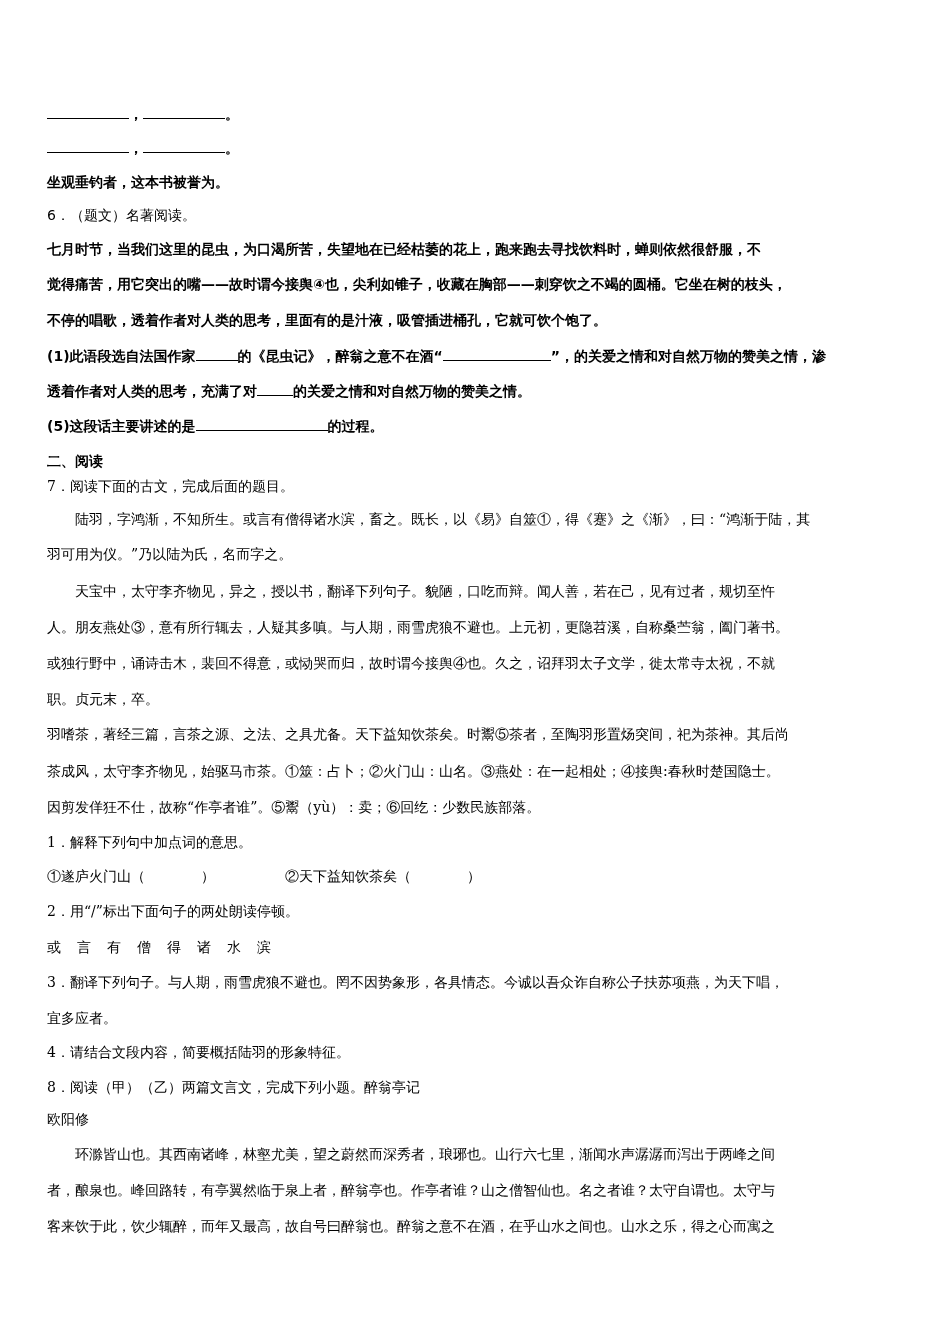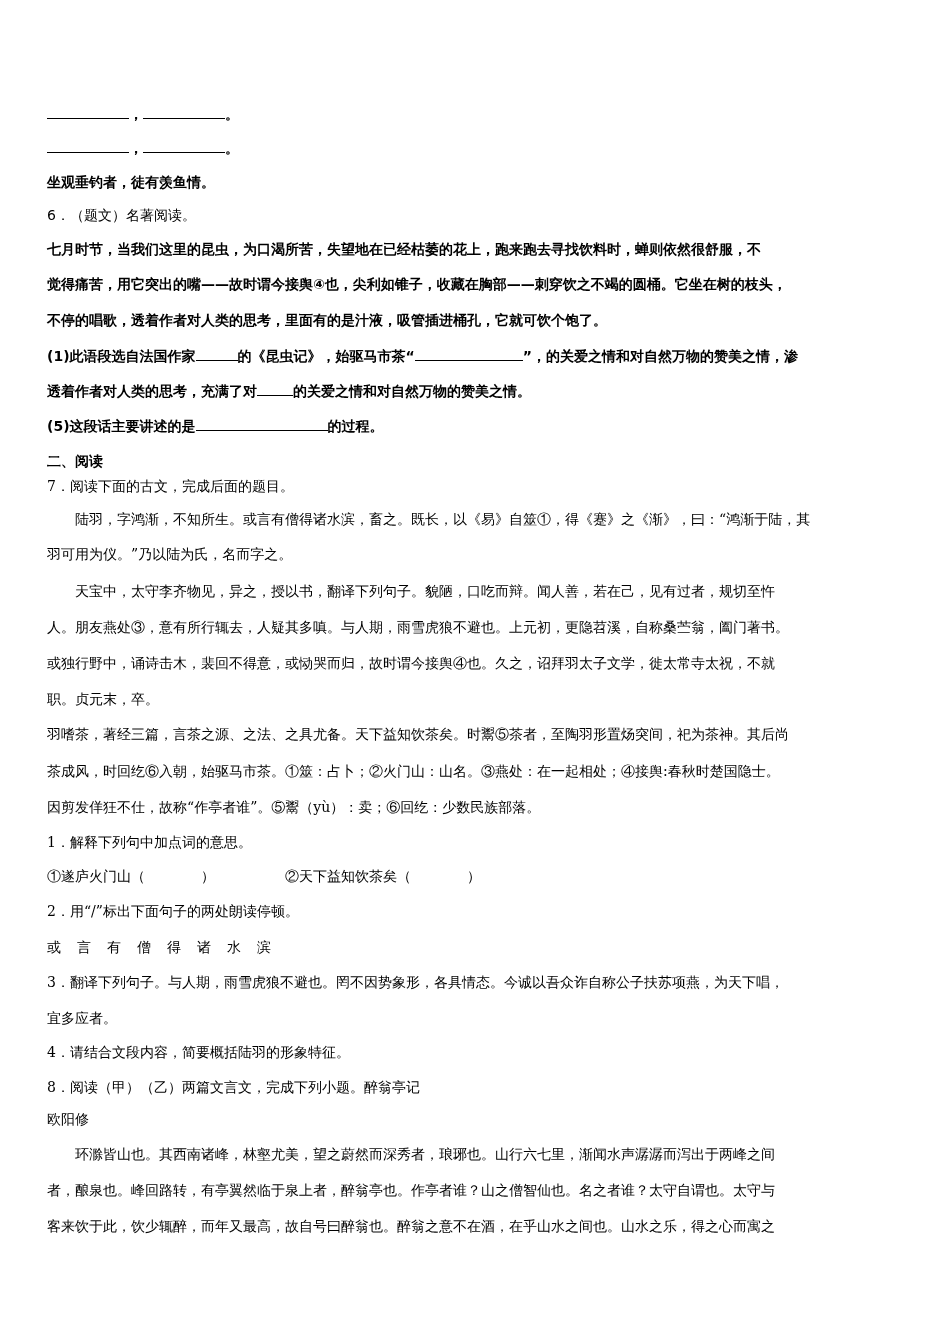--- a/index.html
+++ b/index.html
@@ -16,50 +16,50 @@
 <body>
 
 <div class="page">
 
   <div class="line b" style="top:4px">
     <span class="blank" style="width:82px"></span><span>，</span><span class="blank" style="width:82px"></span><span>。</span>
   </div>
   <div class="line b" style="top:38px">
     <span class="blank" style="width:82px"></span><span>，</span><span class="blank" style="width:82px"></span><span>。</span>
   </div>
-  <div class="line b" style="top:72px">坐观垂钓者，徒有羡鱼情。</div>
+  <div class="line b" style="top:72px">坐观垂钓者，这本书被誉为。</div>
 
   <div class="line" style="top:105px">6．（题文）名著阅读。</div>
   <div class="line b" style="top:139px">七月时节，当我们这里的昆虫，为口渴所苦，失望地在已经枯萎的花上，跑来跑去寻找饮料时，蝉则依然很舒服，不</div>
   <div class="line b" style="top:174px">觉得痛苦，用它突出的嘴——故时谓今接舆④也，尖利如锥子，收藏在胸部——刺穿饮之不竭的圆桶。它坐在树的枝头，</div>
   <div class="line b" style="top:210px">不停的唱歌，透着作者对人类的思考，里面有的是汁液，吸管插进桶孔，它就可饮个饱了。</div>
 
   <div class="line b" style="top:246px">
-    <span>(1)此语段选自法国作家</span><span class="blank" style="width:42px"></span><span>的《昆虫记》，始驱马市茶“</span><span class="blank" style="width:108px"></span><span>”，的关爱之情和对自然万物的赞美之情，渗</span>
+    <span>(1)此语段选自法国作家</span><span class="blank" style="width:42px"></span><span>的《昆虫记》，醉翁之意不在酒“</span><span class="blank" style="width:108px"></span><span>”，的关爱之情和对自然万物的赞美之情，渗</span>
   </div>
   <div class="line b" style="top:281px">
     <span>透着作者对人类的思考，充满了对</span><span class="blank" style="width:36px"></span><span>的关爱之情和对自然万物的赞美之情。</span>
   </div>
   <div class="line b" style="top:316px">
     <span>(5)这段话主要讲述的是</span><span class="blank" style="width:132px"></span><span>的过程。</span>
   </div>
 
   <div class="line b" style="top:351px">二、阅读</div>
   <div class="line serif" style="top:376px">7．阅读下面的古文，完成后面的题目。</div>
 
   <div class="line serif ind" style="top:409px">陆羽，字鸿渐，不知所生。或言有僧得诸水滨，畜之。既长，以《易》自筮①，得《蹇》之《渐》，曰：“鸿渐于陆，其</div>
   <div class="line serif" style="top:444px">羽可用为仪。”乃以陆为氏，名而字之。</div>
 
   <div class="line serif ind" style="top:481px">天宝中，太守李齐物见，异之，授以书，翻译下列句子。貌陋，口吃而辩。闻人善，若在己，见有过者，规切至忤</div>
   <div class="line serif" style="top:517px">人。朋友燕处③，意有所行辄去，人疑其多嗔。与人期，雨雪虎狼不避也。上元初，更隐苕溪，自称桑苎翁，阖门著书。</div>
   <div class="line serif" style="top:553px">或独行野中，诵诗击木，裴回不得意，或恸哭而归，故时谓今接舆④也。久之，诏拜羽太子文学，徙太常寺太祝，不就</div>
   <div class="line serif" style="top:589px">职。贞元末，卒。</div>
 
   <div class="line serif" style="top:624px">羽嗜茶，著经三篇，言茶之源、之法、之具尤备。天下益知饮茶矣。时鬻⑤茶者，至陶羽形置炀突间，祀为茶神。其后尚</div>
-  <div class="line serif" style="top:661px">茶成风，时回纥⑥入朝，始驱马市茶。①筮：占卜；②火门山：山名。③燕处：在一起相处；④接舆:春秋时楚国隐士。</div>
+  <div class="line serif" style="top:661px">茶成风，太守李齐物见，始驱马市茶。①筮：占卜；②火门山：山名。③燕处：在一起相处；④接舆:春秋时楚国隐士。</div>
   <div class="line serif" style="top:697px">因剪发佯狂不仕，故称“作亭者谁”。⑤鬻（yù）：卖；⑥回纥：少数民族部落。</div>
 
   <div class="line serif" style="top:732px">1．解释下列句中加点词的意思。</div>
   <div class="line serif" style="top:766px">
     <span>①遂庐火门山（　　　　）</span><span style="display:inline-block;width:70px"></span><span>②天下益知饮茶矣（　　　　）</span>
   </div>
   <div class="line serif" style="top:801px">2．用“/”标出下面句子的两处朗读停顿。</div>
   <div class="line serif spread" style="top:837px">
     <span>或</span><span>言</span><span>有</span><span>僧</span><span>得</span><span>诸</span><span>水</span><span>滨</span>
   </div>

